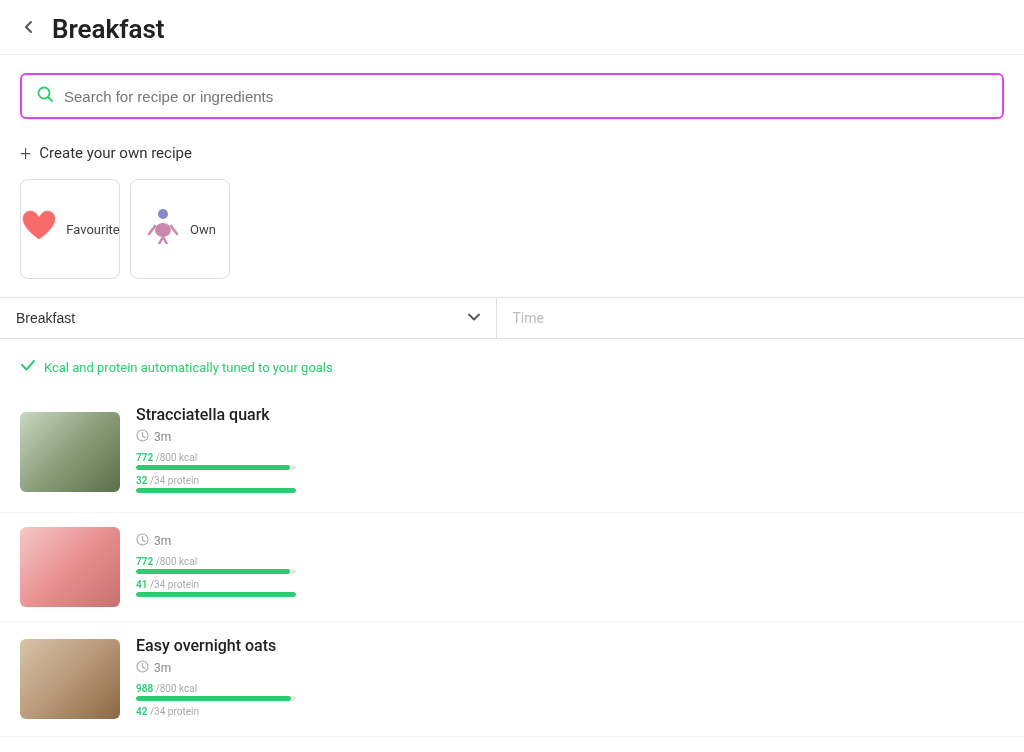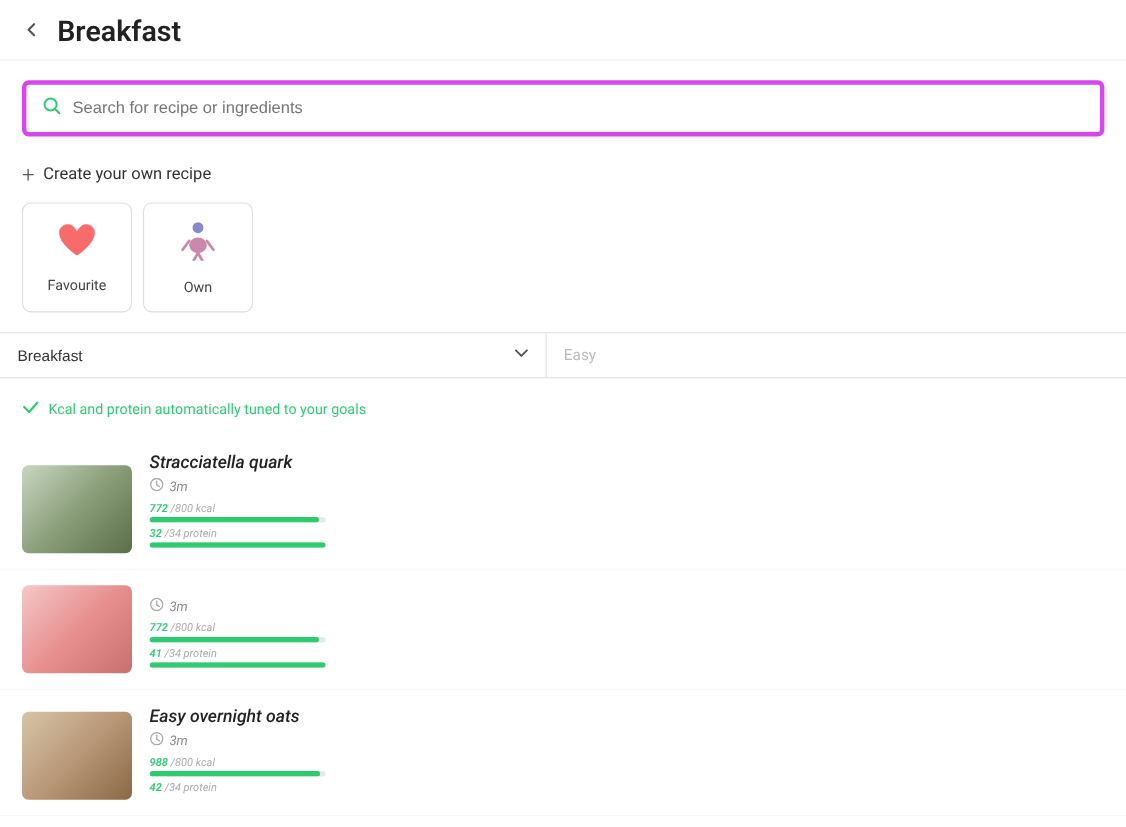--- a/index.html
+++ b/index.html
@@ -30,21 +30,21 @@
     }
     .header-title {
       font-size: 26px;
       font-weight: 600;
       color: #222;
     }
 
     
     .search-container {
       margin: 18px 20px 14px 20px;
-      border: 4px solid #d946ef;
+      border: 2px solid #d946ef;
       border-radius: 6px;
       display: flex;
       align-items: center;
       padding: 10px 14px;
     }
     .search-icon-wrap {
       color: #2ecc71;
       margin-right: 10px;
       font-size: 18px;
     }
@@ -78,21 +78,21 @@
       display: flex;
       gap: 10px;
       padding: 0 20px 18px 20px;
     }
     .category-card {
       width: 100px;
       height: 100px;
       border: 1.5px solid #ddd;
       border-radius: 8px;
       display: flex;
-      flex-direction: column;
+      flex-direction: row;
       align-items: center;
       justify-content: center;
       gap: 8px;
       cursor: pointer;
       background: #fff;
     }
     .category-card .icon-area {
       font-size: 34px;
     }
     .category-card .card-label {
@@ -153,26 +153,25 @@
       color: #2ecc71;
       font-size: 16px;
     }
 
     
     .recipe-list {
       padding: 0 0 20px 0;
     }
     .recipe-item {
       display: flex;
-      align-items: flex-end;
+      align-items: center;
       padding: 14px 20px;
       border-bottom: 1px solid #f5f5f5;
       gap: 16px;
       cursor: pointer;
-      font-style: italic;
     }
     .recipe-thumb {
       width: 100px;
       height: 80px;
       border-radius: 6px;
       overflow: hidden;
       flex-shrink: 0;
       background: #eee;
     }
 
@@ -285,21 +284,21 @@
       <option>Breakfast</option>
       <option>Lunch</option>
       <option>Dinner</option>
     </select>
     <span class="dropdown-arrow">
       <svg width="16" height="16" viewBox="0 0 16 16" fill="none">
         <path d="M3 5.5L8 10.5L13 5.5" stroke="#555" stroke-width="1.8" stroke-linecap="round" stroke-linejoin="round"></path>
       </svg>
     </span>
   </div>
-  <div class="time-placeholder">Easy</div>
+  <div class="time-placeholder">Time</div>
 </div>
 
 <div class="tuned-notice">
   <span class="check-icon">
     <svg width="16" height="16" viewBox="0 0 16 16" fill="none">
       <path d="M2 8L6.5 12.5L14 4" stroke="#2ecc71" stroke-width="2" stroke-linecap="round" stroke-linejoin="round"></path>
     </svg>
   </span>
   <span>Kcal and protein automatically tuned to your goals</span>
 </div>

